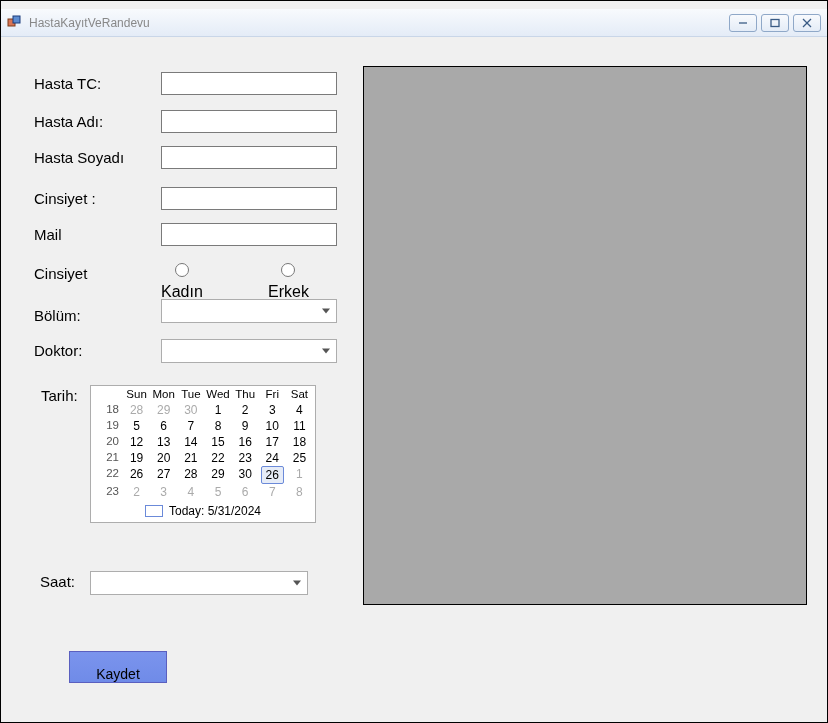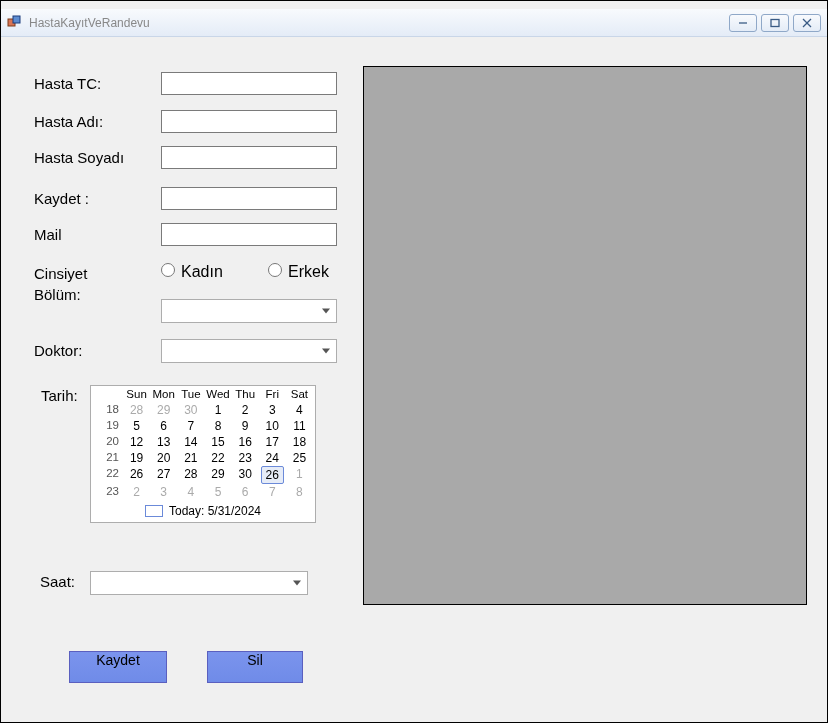--- a/index.html
+++ b/index.html
@@ -62,23 +62,24 @@
     position: absolute;
     height: 23px;
     background: #fff;
     border: 1px solid #7a7a7a;
     padding: 2px 4px;
     font-size: 13px;
   }
   .radio-wrap {
     position: absolute;
     display: flex;
-    align-items: flex-start;
+    align-items: center;
     gap: 6px;
     font-size: 16px;
+    flex-direction: column;
   }
   .combo {
     position: absolute;
     height: 24px;
     background: #fff;
     border: 1px solid #adadad;
     display: flex;
     align-items: center;
     cursor: pointer;
   }
@@ -153,21 +154,21 @@
   .panel {
     position: absolute;
     background: #a9a9a9;
     border: 1px solid #000;
   }
   .btn {
     position: absolute;
     height: 32px;
     border: 1px solid #5a5fbf;
     display: flex;
-    align-items: flex-start;
+    align-items: flex-end;
     justify-content: center;
     font-size: 14px;
     cursor: pointer;
     color: #000;
   }
   .btn.blue {
     background: linear-gradient(#7b94ed, #6f8be8);
   }
   .btn.purple {
     background: linear-gradient(#9a8ced, #8c7de8);
@@ -212,37 +213,37 @@
 
     <span class="lbl" style="left:33px; top:38px;">Hasta TC:</span>
     <input class="txt" style="left: 160px; top: 35px; width: 176px;" value="">
 
     <span class="lbl" style="left:33px; top:76px;">Hasta Adı:</span>
     <input class="txt" style="left: 160px; top: 73px; width: 176px;" value="">
 
     <span class="lbl" style="left:33px; top:112px;">Hasta Soyadı</span>
     <input class="txt" style="left: 160px; top: 109px; width: 176px;" value="">
 
-    <span class="lbl" style="left:33px; top:153px;">Kaydet :</span>
+    <span class="lbl" style="left:33px; top:153px;">Cinsiyet :</span>
     <input class="txt" style="left: 160px; top: 150px; width: 176px;" value="">
 
     <span class="lbl" style="left:33px; top:189px;">Mail</span>
     <input class="txt" style="left: 160px; top: 186px; width: 176px;" value="">
 
     <span class="lbl" style="left:33px; top:228px;">Cinsiyet</span>
     <div class="radio-wrap" style="left:160px; top:226px;">
       <input type="radio" name="cinsiyet" style="">
       <span>Kadın</span>
     </div>
     <div class="radio-wrap" style="left:267px; top:226px;">
       <input type="radio" name="cinsiyet" style="">
       <span>Erkek</span>
     </div>
 
-    <span class="lbl" style="left:33px; top:249px;">Bölüm:</span>
+    <span class="lbl" style="left:33px; top:270px;">Bölüm:</span>
     <div class="combo" style="left:160px; top:262px; width:176px;">
       <span style="padding-left:4px;"></span>
       <span class="arrow"></span>
     </div>
 
     <span class="lbl" style="left:33px; top:305px;">Doktor:</span>
     <div class="combo" style="left:160px; top:302px; width:176px;">
       <span style="padding-left:4px;"></span>
       <span class="arrow"></span>
     </div>
@@ -318,18 +319,15 @@
     <div class="combo" style="left:89px; top:534px; width:218px;">
       <span style="padding-left:4px;"></span>
       <span class="arrow"></span>
     </div>
 
     <div class="panel" style="left:362px; top:29px; width:444px; height:539px;"></div>
 
     <div class="btn blue" style="left:68px; top:614px; width:98px;">
       <span>Kaydet</span>
     </div>
-    <div class="btn blue" style="left:206px; top:614px; width:96px;">
-      <span>Sil</span>
-    </div>
 
   </div>
 </div>
 
 </body></html>

